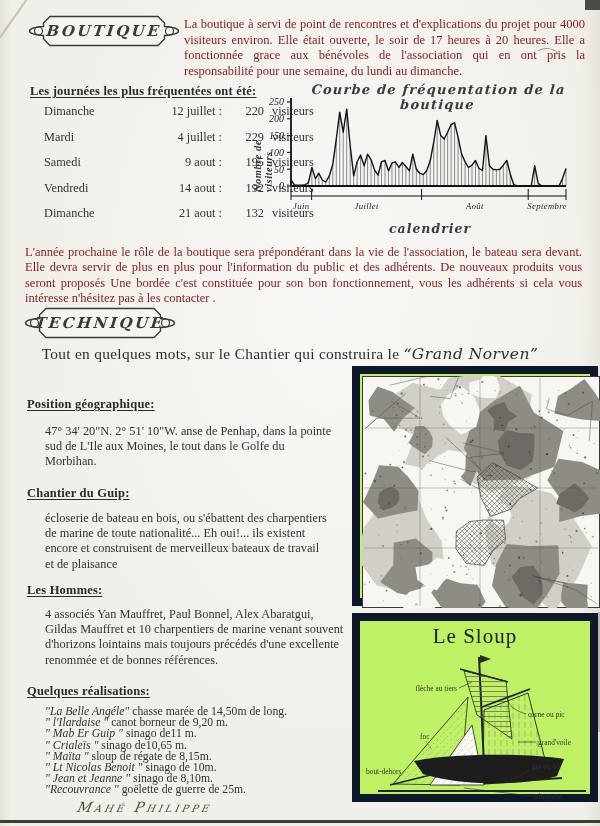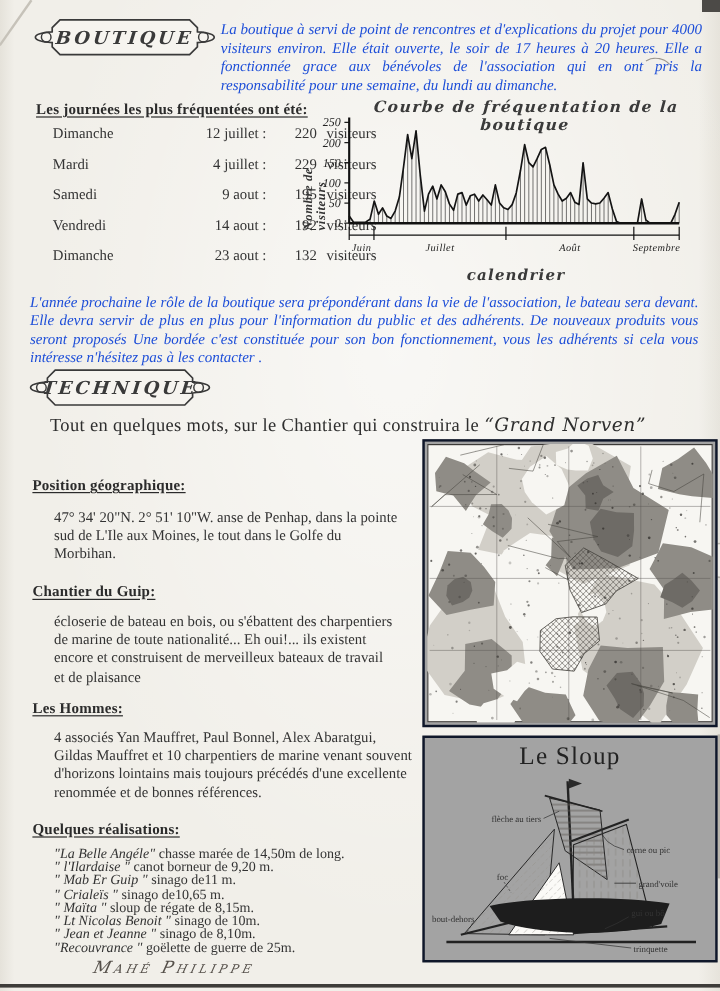--- a/index.html
+++ b/index.html
@@ -10,21 +10,21 @@
       linear-gradient(90deg,#e5e2da 0,#f1efe9 2%,#f1efe9 97%,#e6e3db 100%),
       #f1efe9;
     font-family:"Liberation Serif","DejaVu Serif",serif;
     color:#2c2c2c;
     -webkit-font-smoothing:antialiased;
   }
   .abs{position:absolute;}
   
   .plaque-text{font:italic bold 15px "DejaVu Serif",serif;letter-spacing:2.5px;fill:#3a3a3a;}
   
-  .para{font-size:12.5px;line-height:15.6px;text-align:justify;color:#1d4ed8;font-style:italic;}
+  .para{font-size:12.5px;line-height:15.6px;text-align:justify;color:#7f1d1d;}
   .sec-h{font-weight:bold;font-size:12.5px;text-decoration:underline;text-underline-offset:2px;color:#2b2b2b;letter-spacing:.2px;}
   .body-txt{font-size:12.3px;line-height:15.2px;color:#333;}
   
   .freq-table{display:grid;grid-template-columns:82px 88px 34px auto;column-gap:8px;font-size:12.3px;color:#333;row-gap:10.6px;}
   .freq-table .c-date{text-align:right;}
   .freq-table .c-num{text-align:right;}
   
   .chart-title{font:italic bold 13px "DejaVu Serif",serif;letter-spacing:1.2px;color:#3a3a3a;text-align:center;transform:skewX(-4deg);}
   .ylab{writing-mode:vertical-rl;transform:rotate(180deg);font:italic bold 10.5px "Liberation Serif",serif;color:#333;letter-spacing:.5px;}
   .tick{font:italic 10px "Liberation Serif",serif;fill:#222;}
@@ -32,21 +32,21 @@
   .calendrier{font:italic bold 12.5px "DejaVu Serif",serif;color:#3a3a3a;text-align:center;letter-spacing:1px;}
   
   .main-title{font-size:15.4px;color:#2e2e2e;text-align:center;letter-spacing:.3px;}
   .boat-name{font:italic 15.5px "DejaVu Serif",serif;letter-spacing:.5px;}
   
   .real-line{font-size:11.7px;line-height:11.2px;color:#333;white-space:nowrap;}
   .real-line .boat{font-style:italic;}
   .real-line .desc{margin-left:3px;}
   .real-footer{font-size:11.7px;color:#333;margin-top:1px;}
   
-  .frame{border:2px solid #0f172a;background:#a3a3a3;box-sizing:border-box;}
+  .frame{border:8px solid #0f172a;background:#bef264;box-sizing:border-box;}
   .sloup-title{font-size:21px;color:#222;text-align:center;margin-top:3px;letter-spacing:1px;}
   .slbl{font:7.4px "Liberation Serif",serif;fill:#333;}
   
   .signature{font:italic 14px "DejaVu Serif",serif;font-variant:small-caps;letter-spacing:3px;color:#55504a;transform:skewX(-14deg);}
   .bottom-rule{background:#3e3c39;}
 </style>
 </head>
 <body>
 
 <div class="abs" style="left:585px;top:0;width:15px;height:10px;background:#4c4a47;"></div>
@@ -79,21 +79,21 @@
     <span>visiteurs</span>
   <span>Samedi</span>
     <span class="c-date">9 aout  :</span>
     <span class="c-num">195</span>
     <span>visiteurs</span>
   <span>Vendredi</span>
     <span class="c-date">14 aout  :</span>
     <span class="c-num">192</span>
     <span>visiteurs</span>
   <span>Dimanche</span>
-    <span class="c-date">23 aout  :</span>
+    <span class="c-date">21 aout  :</span>
     <span class="c-num">132</span>
     <span>visiteurs</span>
 </div>
 
 <div class="abs chart-title" style="left:290px;top:82px;width:296px;">Courbe de fréquentation de la boutique</div>
 <div class="abs ylab" style="left:252px;top:100px;height:92px;">Nombre de visiteurs</div>
 <svg id="freq-chart" class="abs" style="left:266px;top:94px;" width="316" height="120" viewBox="0 0 316 120">
     <g>
       <line x1="21" y1="92" x2="25" y2="92" stroke="#1c1c1c" stroke-width="1.1"></line>
       <text x="18" y="95.4" text-anchor="end" class="tick">0</text>

